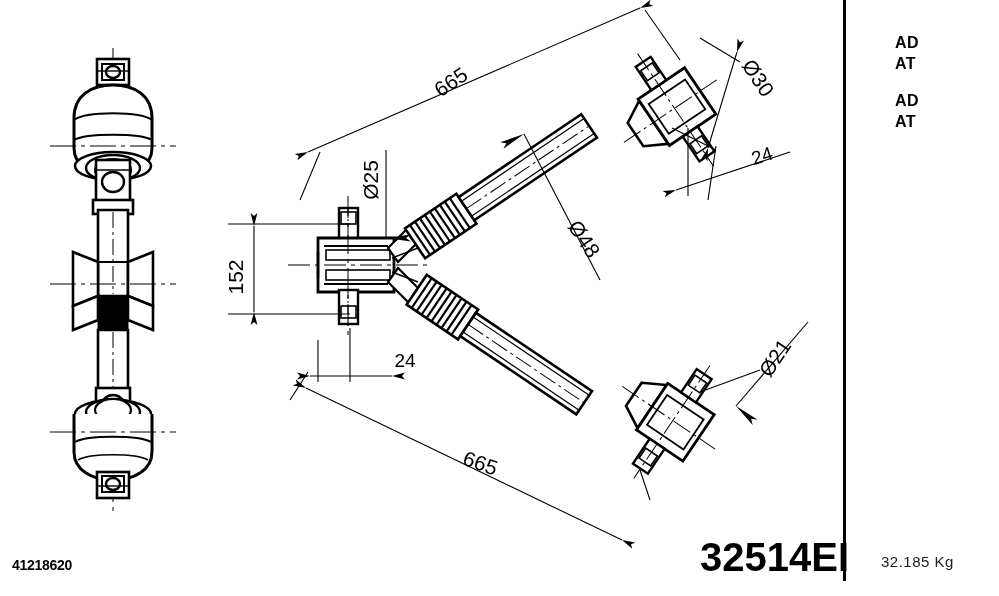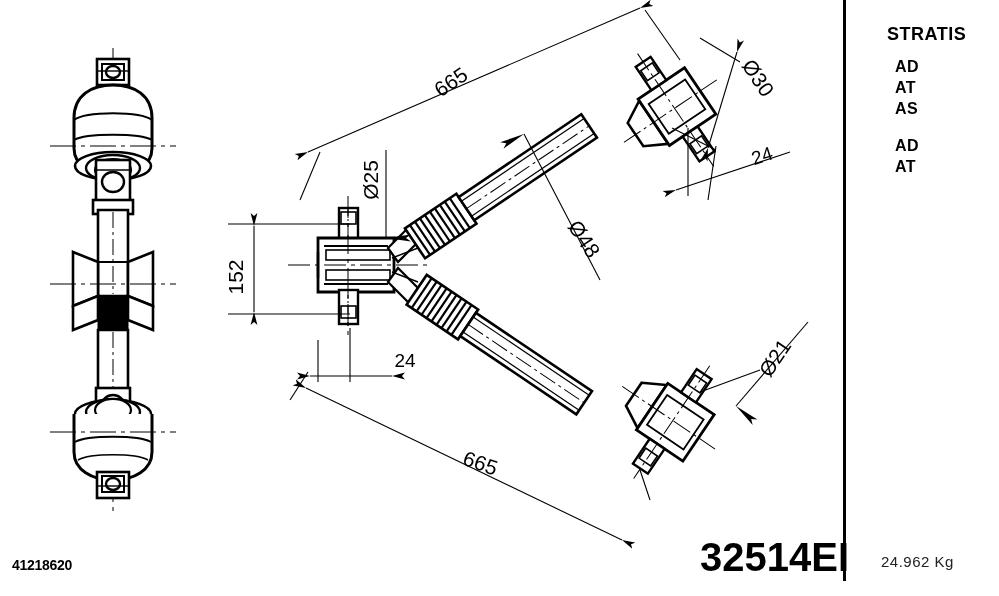--- a/index.html
+++ b/index.html
@@ -331,35 +331,33 @@
       <text class="dim-text-small" x="405" y="367" text-anchor="middle">24</text>
       <text class="dim-text-small" x="764" y="162" transform="rotate(-18 764 162)" text-anchor="middle">24</text>
     </g>
   </svg>
 
   <div id="vertical-divider" class="abs"></div>
 
   <div id="models-panel" class="abs">
 
     <div class="model-group">
-      <div class="model-brand">STRATIS</div>
       <div class="variant-block">
         <div class="model-variant">AD</div>
         <div class="model-variant">AT</div>
-        <div class="model-variant">AS</div>
       </div>
     </div>
 
     <div class="model-group">
       <div class="variant-block">
         <div class="model-variant">AD</div>
         <div class="model-variant">AT</div>
       </div>
     </div>
   </div>
 
   <div id="left-part-number" class="abs">41218620</div>
 
   <div id="main-part-number" class="abs">32514EI</div>
 
-  <div id="weight-label" class="abs">24.962  Kg</div>
+  <div id="weight-label" class="abs">32.185  Kg</div>
 
 </div>
 
 </body></html>

